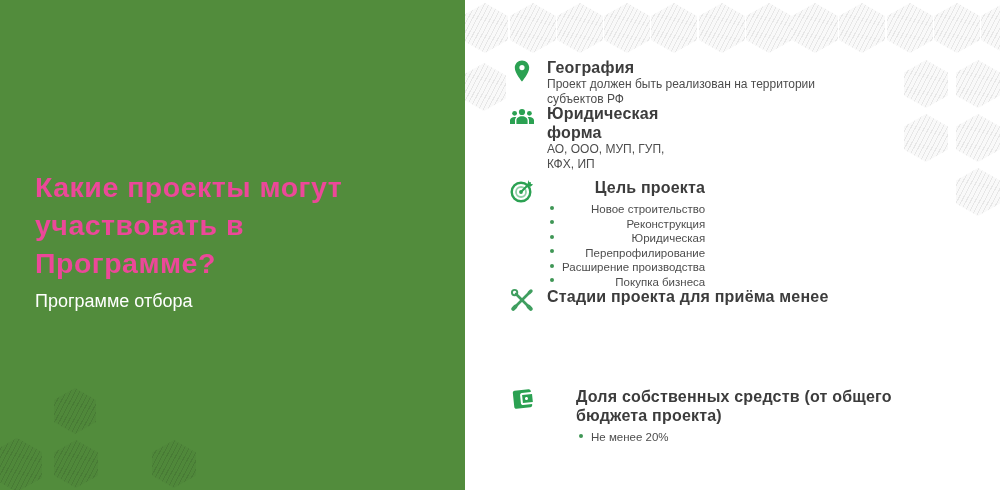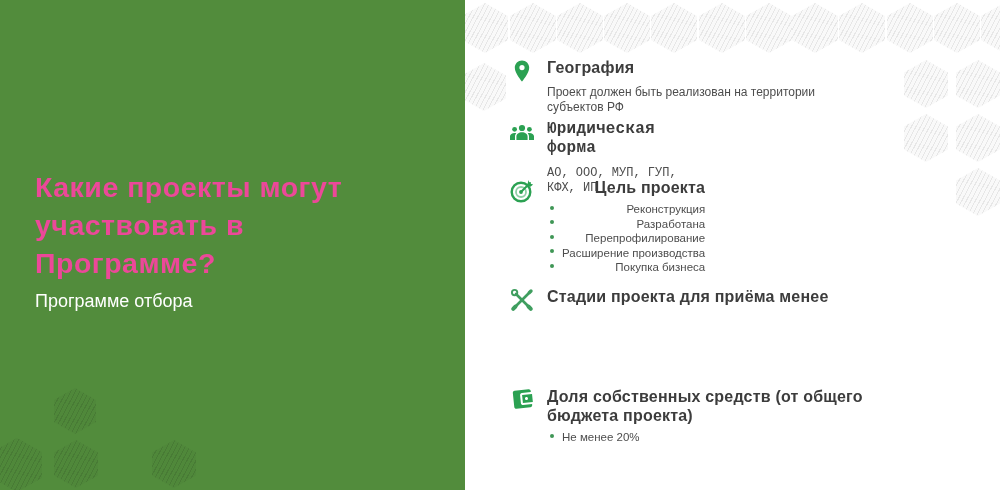--- a/index.html
+++ b/index.html
@@ -41,21 +41,21 @@
   
   .content { position:absolute; left:0; top:0; width:920px; height:490px; z-index:2; }
   .section { position:absolute; left:508px; display:flex; align-items:flex-start; }
   .icon-wrap { width:28px; flex:none; margin-right:11px; display:flex; justify-content:center; }
   .sec-text { flex:1; }
   .sec-title {
     font-size:16px; font-weight:bold; color:#3c3c3c; line-height:19px;
     letter-spacing:0.2px;
   }
   .sec-desc {
-    font-size:12px; color:#4d4d4d; line-height:15px; margin-top:8px;
+    font-size:12px; color:#4d4d4d; line-height:15px; margin-top:0;
   }
   ul.bullets { list-style:none; margin-top:5px; }
   ul.bullets li {
     position:relative; padding-left:15px;
     font-size:11.5px; color:#4d4d4d; line-height:14.5px;
   }
   ul.bullets li::before {
     content:""; position:absolute; left:3px; top:3.5px;
     width:4px; height:4px; border-radius:50%; background:#3f9655;
   }
@@ -113,21 +113,21 @@
         <svg width="24" height="26" viewBox="0 0 24 24">
           <path fill="#2ba152" d="M12 1.5C8 1.5 4.8 4.7 4.8 8.7c0 5.4 7.2 13.8 7.2 13.8s7.2-8.4 7.2-13.8c0-4-3.2-7.2-7.2-7.2zm0 9.7a2.6 2.6 0 1 1 0-5.2 2.6 2.6 0 0 1 0 5.2z"></path>
         </svg>
       </div>
       <div class="sec-text">
         <div class="sec-title">География</div>
         <div class="sec-desc w-310">Проект должен быть реализован на территории субъектов РФ</div>
       </div>
     </div>
 
-    <div class="section" style="top:120px;font-family:Liberation Mono, monospace;">
+    <div class="section" style="top:104px;">
       <div class="icon-wrap">
         <svg width="28" height="24" viewBox="0 0 28 24">
           <g fill="#2ba152">
             <circle cx="14" cy="8" r="3.1"></circle>
             <circle cx="6.6" cy="9.3" r="2.4"></circle>
             <circle cx="21.4" cy="9.3" r="2.4"></circle>
             <path d="M14 12.2c-3.1 0-5.6 1.9-5.6 4.2V20h11.2v-3.6c0-2.3-2.5-4.2-5.6-4.2z"></path>
             <path d="M6.6 12.9c-2.5 0-4.6 1.5-4.6 3.4V20h5v-3.6c0-1.2.5-2.2 1.3-3.1-.5-.2-1.1-.4-1.7-.4z"></path>
             <path d="M21.4 12.9c2.5 0 4.6 1.5 4.6 3.4V20h-5v-3.6c0-1.2-.5-2.2-1.3-3.1.5-.2 1.1-.4 1.7-.4z"></path>
           </g>
@@ -145,22 +145,23 @@
           <circle cx="12" cy="14" r="9.3" fill="none" stroke="#2ba152" stroke-width="2.4"></circle>
           <circle cx="12" cy="14" r="5" fill="none" stroke="#8fcfa6" stroke-width="1.8"></circle>
           <circle cx="12" cy="14" r="1.9" fill="#2ba152"></circle>
           <path d="M13 13 L21 5" stroke="#2ba152" stroke-width="2" stroke-linecap="round"></path>
           <path d="M19.6 1.9 L20.6 5.4 L24.1 6.4 L21.5 8.8 L18 7.8 Z" fill="#2ba152"></path>
         </svg>
       </div>
       <div class="sec-text">
         <div class="sec-title">Цель проекта</div>
         <ul class="bullets">
+          <li>Новое строительство</li>
           <li>Реконструкция</li>
-          <li>Разработана</li>
+          <li>Юридическая</li>
           <li>Перепрофилирование</li>
           <li>Расширение производства</li>
           <li>Покупка бизнеса</li>
         </ul>
       </div>
     </div>
 
     <div class="section" style="top:287px;">
       <div class="icon-wrap">
         <svg width="26" height="26" viewBox="0 0 26 26">
@@ -172,21 +173,21 @@
             <circle cx="5.6" cy="5.6" r="2.7" stroke-width="1.9"></circle>
             <path d="M20.2 5.8 L22 4" stroke-width="3.4"></path>
           </g>
         </svg>
       </div>
       <div class="sec-text">
         <div class="sec-title">Стадии проекта для приёма менее</div>
       </div>
     </div>
 
-    <div class="section" style="top:387px;">
+    <div class="section" style="top:387px;gap:29px;">
       <div class="icon-wrap">
         <svg class="tilt" width="27" height="24" viewBox="0 0 24 24">
           <path fill="#2ba152" d="M21 18v1c0 1.1-.9 2-2 2H5c-1.11 0-2-.9-2-2V5c0-1.1.89-2 2-2h14c1.1 0 2 .9 2 2v1h-9c-1.11 0-2 .9-2 2v8c0 1.1.89 2 2 2h9zm-9-2h10V8H12v8zm4-2.5c-.83 0-1.5-.67-1.5-1.5s.67-1.5 1.5-1.5 1.5.67 1.5 1.5-.67 1.5-1.5 1.5z"></path>
         </svg>
       </div>
       <div class="sec-text">
         <div class="sec-title w-430">Доля собственных средств (от общего бюджета проекта)</div>
         <ul class="bullets">
           <li>Не менее 20%</li>
         </ul>

